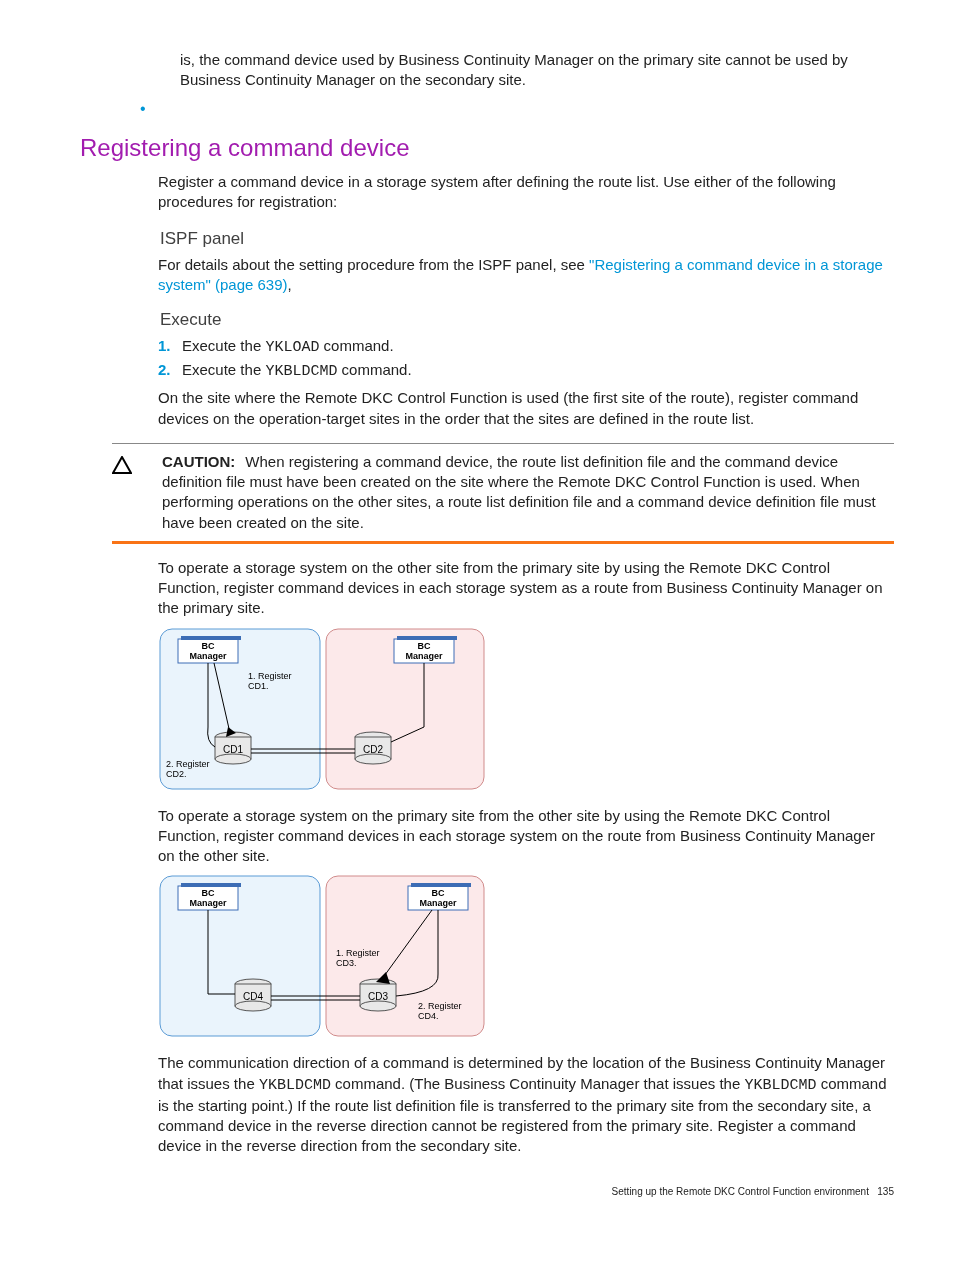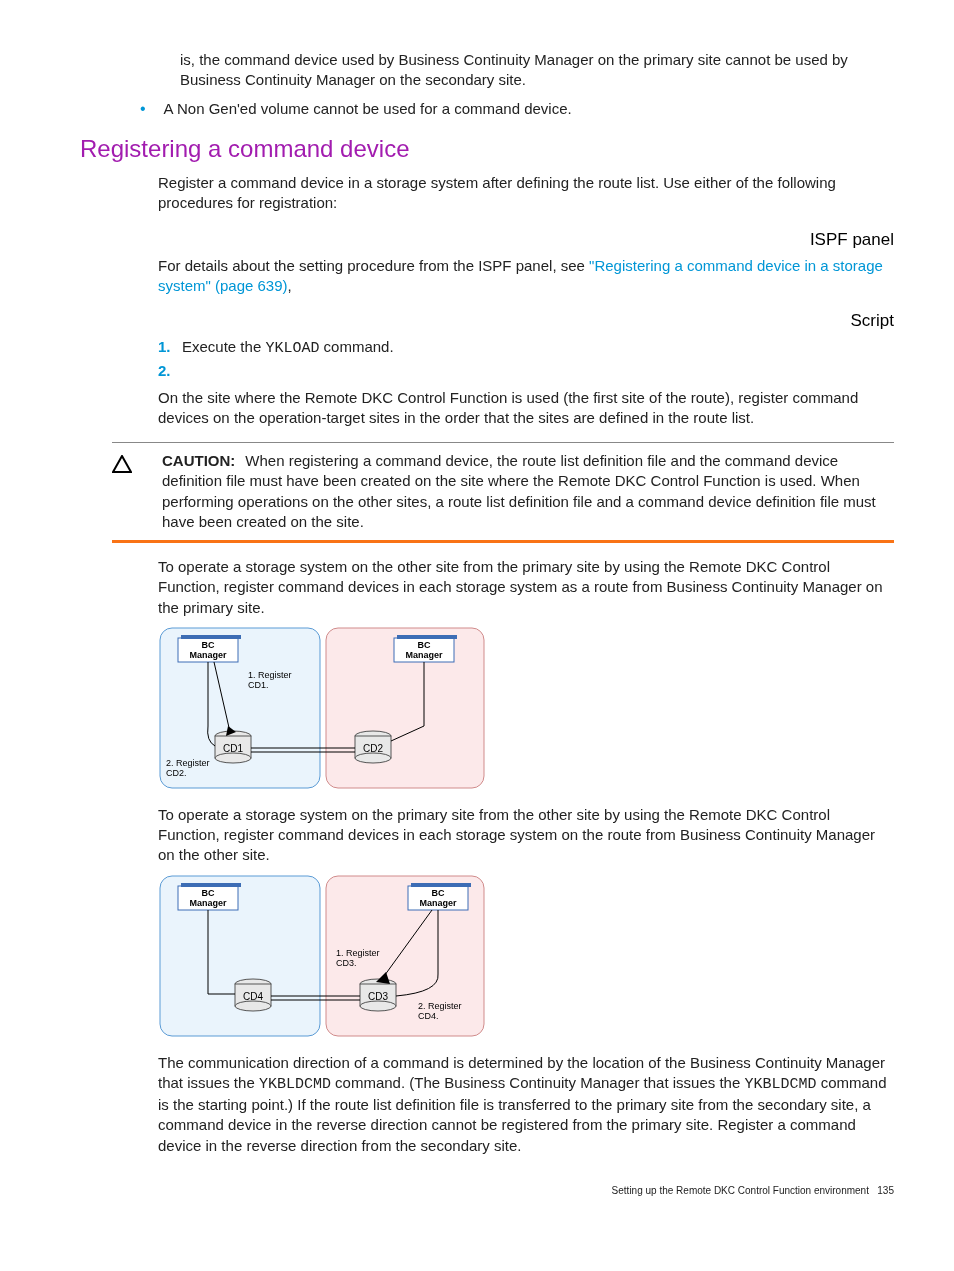--- a/index.html
+++ b/index.html
@@ -26,24 +26,23 @@
   h2.section {
     font-family: Arial, Helvetica, sans-serif;
     font-weight: normal;
     color: #a21caf;
     font-size: 24px;
     margin: 10px 0 8px 0;
   }
   h3.subsection {
     font-family: Arial, Helvetica, sans-serif;
     font-weight: normal;
-    color: #000000;
+    color: #404040;
     font-size: 17px;
     margin: 14px 0 4px 80px;
-    text-align: right;
   }
   .link { color: #0096d6; }
   .step-num { color: #0096d6; font-weight: bold; }
   .mono { font-family: "Courier New", monospace; }
   .caution-block {
     border-top: 1px solid #888;
     border-bottom: 3px solid #f97316;
     margin: 14px 0 14px 32px;
     padding: 8px 0;
     display: flex;
@@ -68,40 +67,40 @@
   }
   .indent-block { margin-left: 78px; }
 </style>
 </head>
 <body>
 
 <p class="para">is, the command device used by Business Continuity Manager on the primary site cannot be used by Business Continuity Manager on the secondary site.</p>
 
 <div class="bullet-row">
   <span class="bullet-dot">•</span>
-  <span>A Non Gen'ed volume cannot be used for a command device.</span>
 </div>
 
 <h2 class="section">Registering a command device</h2>
 
 <p class="indent-block" style="margin-top:6px;">Register a command device in a storage system after defining the route list. Use either of the following procedures for registration:</p>
 
 <h3 class="subsection">ISPF panel</h3>
 <p class="indent-block" style="margin-top:2px;margin-bottom:6px;">
   <span>For details about the setting procedure from the ISPF panel, see </span><span class="link">"Registering a command device in a storage system" (page 639)</span><span>,</span>
 </p>
 
-<h3 class="subsection">Script</h3>
+<h3 class="subsection">Execute</h3>
 <div class="indent-block" style="margin-top:2px;">
   <div style="display:flex;margin-bottom:2px;">
     <span class="step-num" style="width:24px;">1.</span>
     <span><span>Execute the </span><span class="mono">YKLOAD</span><span> command.</span></span>
   </div>
   <div style="display:flex;margin-bottom:6px;">
     <span class="step-num" style="width:24px;">2.</span>
+    <span><span>Execute the </span><span class="mono">YKBLDCMD</span><span> command.</span></span>
   </div>
 </div>
 
 <p class="indent-block" style="margin-top:6px;margin-bottom:6px;">On the site where the Remote DKC Control Function is used (the first site of the route), register command devices on the operation-target sites in the order that the sites are defined in the route list.</p>
 
 <div class="caution-block">
   <div class="caution-sym">
     <svg width="20" height="18" viewBox="0 0 20 18">
         <path d="M10 1 L19 17 L1 17 Z" fill="none" stroke="#000" stroke-width="2"></path>
       </svg>

